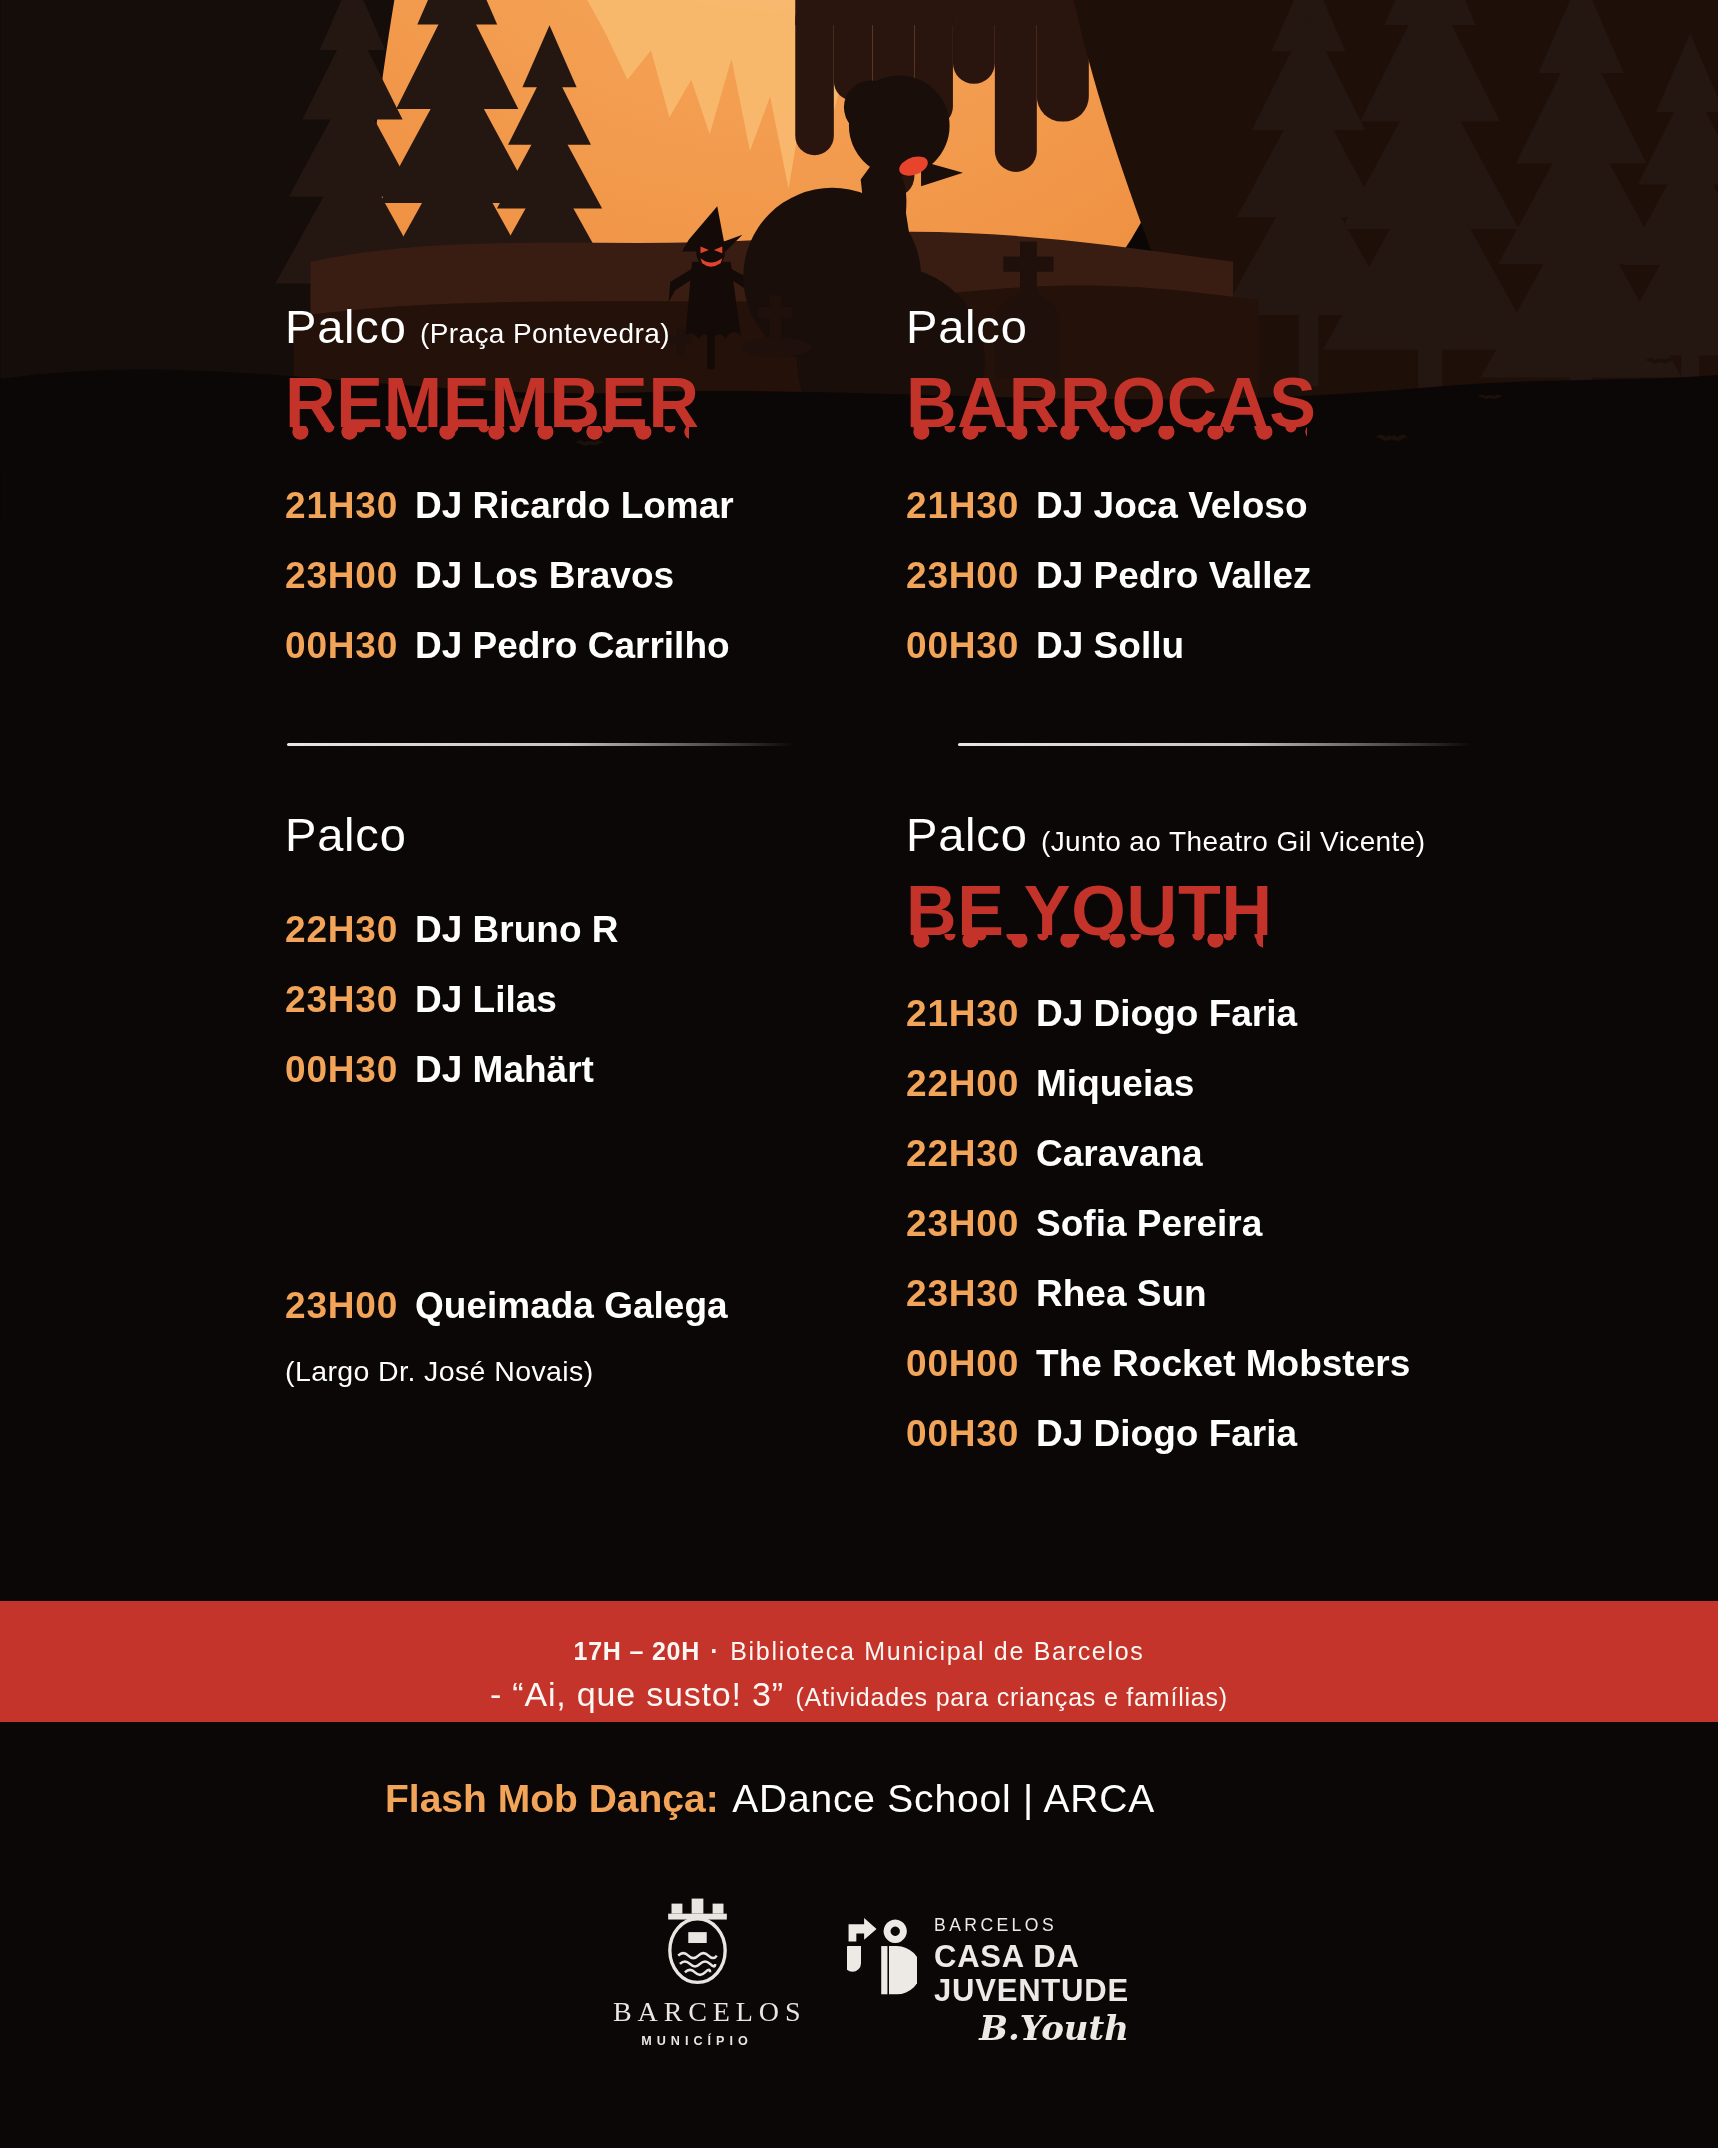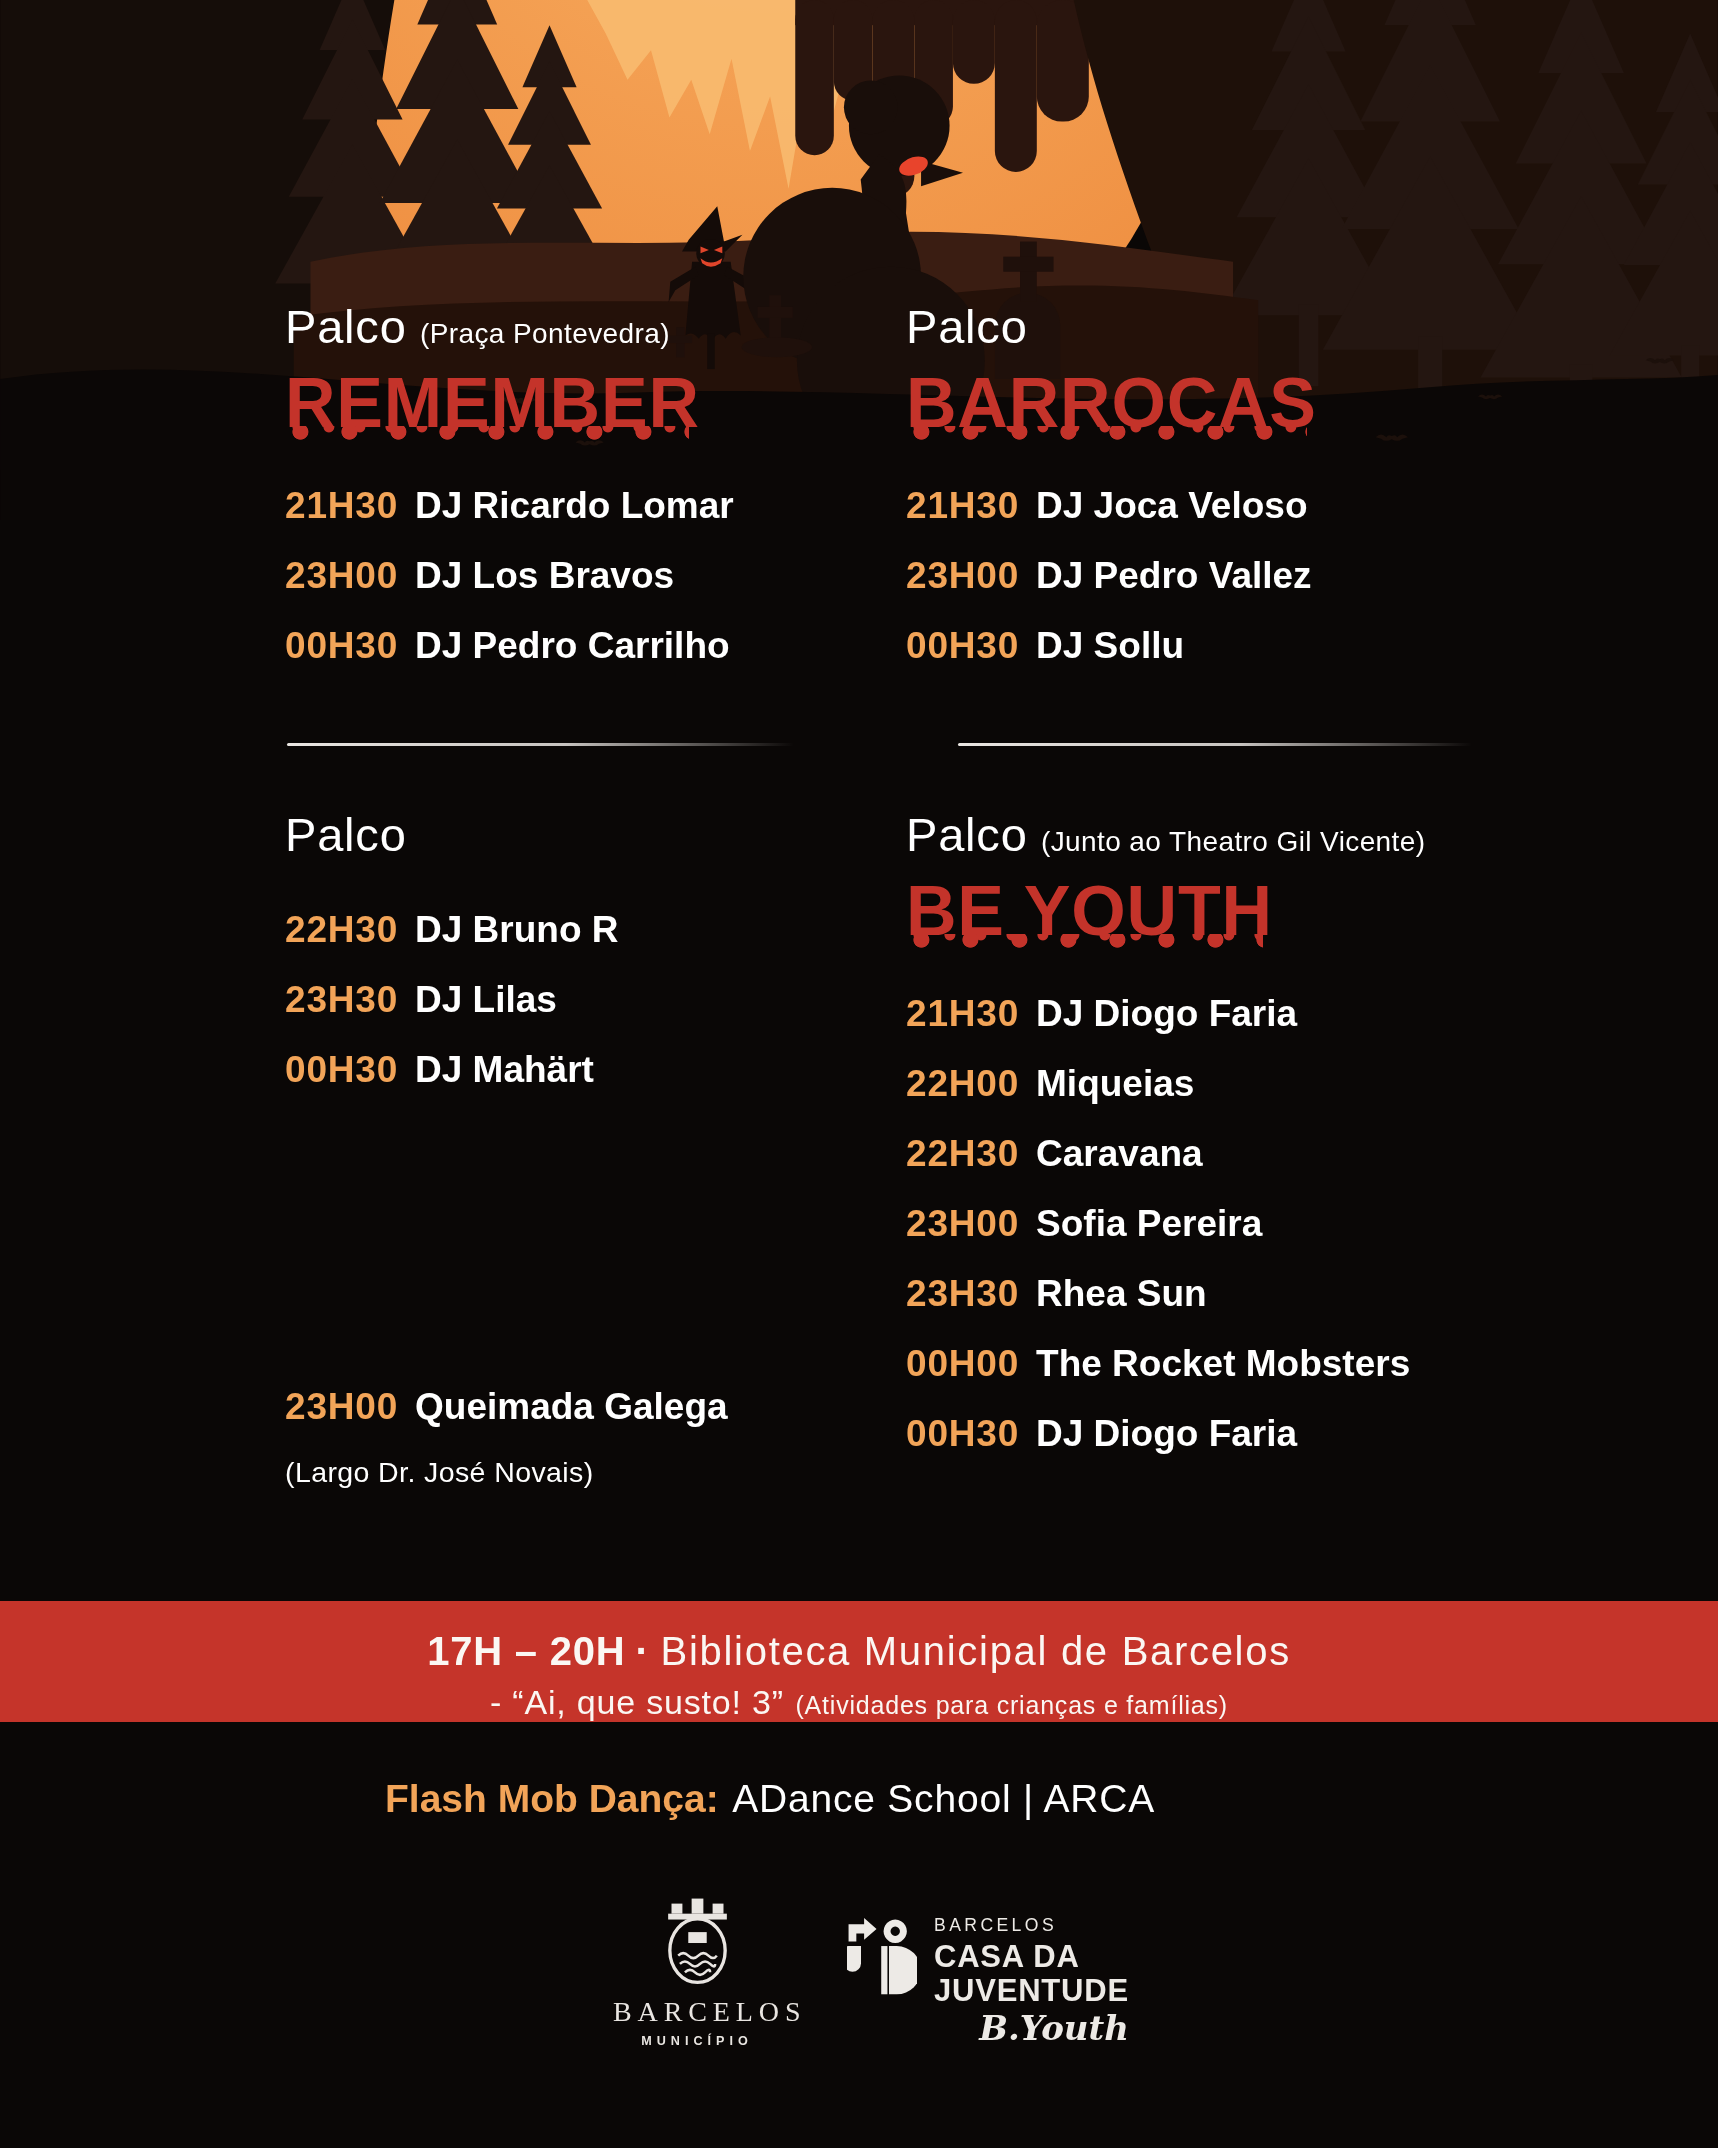--- a/index.html
+++ b/index.html
@@ -31,28 +31,28 @@
   .time{color:#F2A458;font-weight:800;letter-spacing:0.8px;margin-right:17px;}
   .artist{color:#FFFFFF;font-weight:700;}
 
   
   .divider{position:absolute;height:2.5px;border-radius:1.7px;
      background:linear-gradient(90deg, rgba(246,242,238,.95) 0%, rgba(246,242,238,.8) 55%, rgba(246,242,238,0) 100%);}
   .divider-left{left:287px;top:743px;width:507px;}
   .divider-right{left:958px;top:743px;width:514px;}
 
   
-  .extra{position:absolute;left:285px;top:1386px;}
+  .extra{position:absolute;left:285px;top:1285px;}
   .extra-location{font-size:28.5px;color:#FFFFFF;font-weight:400;margin-top:10px;letter-spacing:0.4px;}
 
   
   .banner{position:absolute;left:0;top:1601px;width:1718px;height:121px;background:#C5342A;
           display:flex;flex-direction:column;align-items:center;justify-content:center;gap:8.4px;color:#FBF7F3;}
   .banner-line{white-space:nowrap;}
-  .banner-line1{font-size:40px;letter-spacing:1.7px;margin-top:28px;}
+  .banner-line1{font-size:25px;letter-spacing:1.7px;margin-top:28px;}
   .banner-time{font-weight:800;letter-spacing:0.8px;}
   .banner-sep{margin:0 10px;font-weight:700;}
   .banner-venue{font-weight:400;}
   .banner-line2{font-size:34px;font-weight:500;letter-spacing:0.8px;}
   .banner-note{font-size:25px;font-weight:400;margin-left:11.7px;letter-spacing:0.8px;}
 
   
   .flashmob{position:absolute;left:0;top:1774px;width:1540px;text-align:center;font-size:39px;line-height:50px;white-space:nowrap;}
   .flash-label{color:#F2A458;font-weight:800;margin-right:13.4px;}
   .flash-value{color:#FFFFFF;font-weight:500;letter-spacing:0.8px;}

